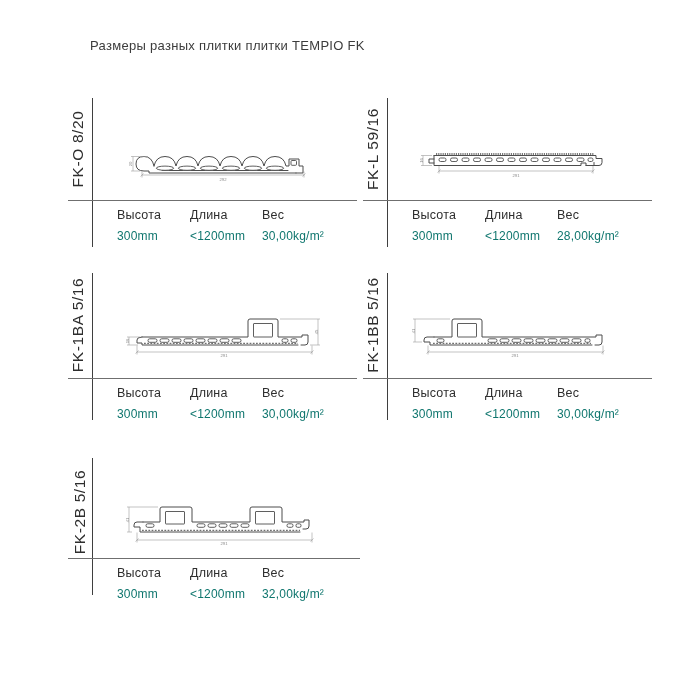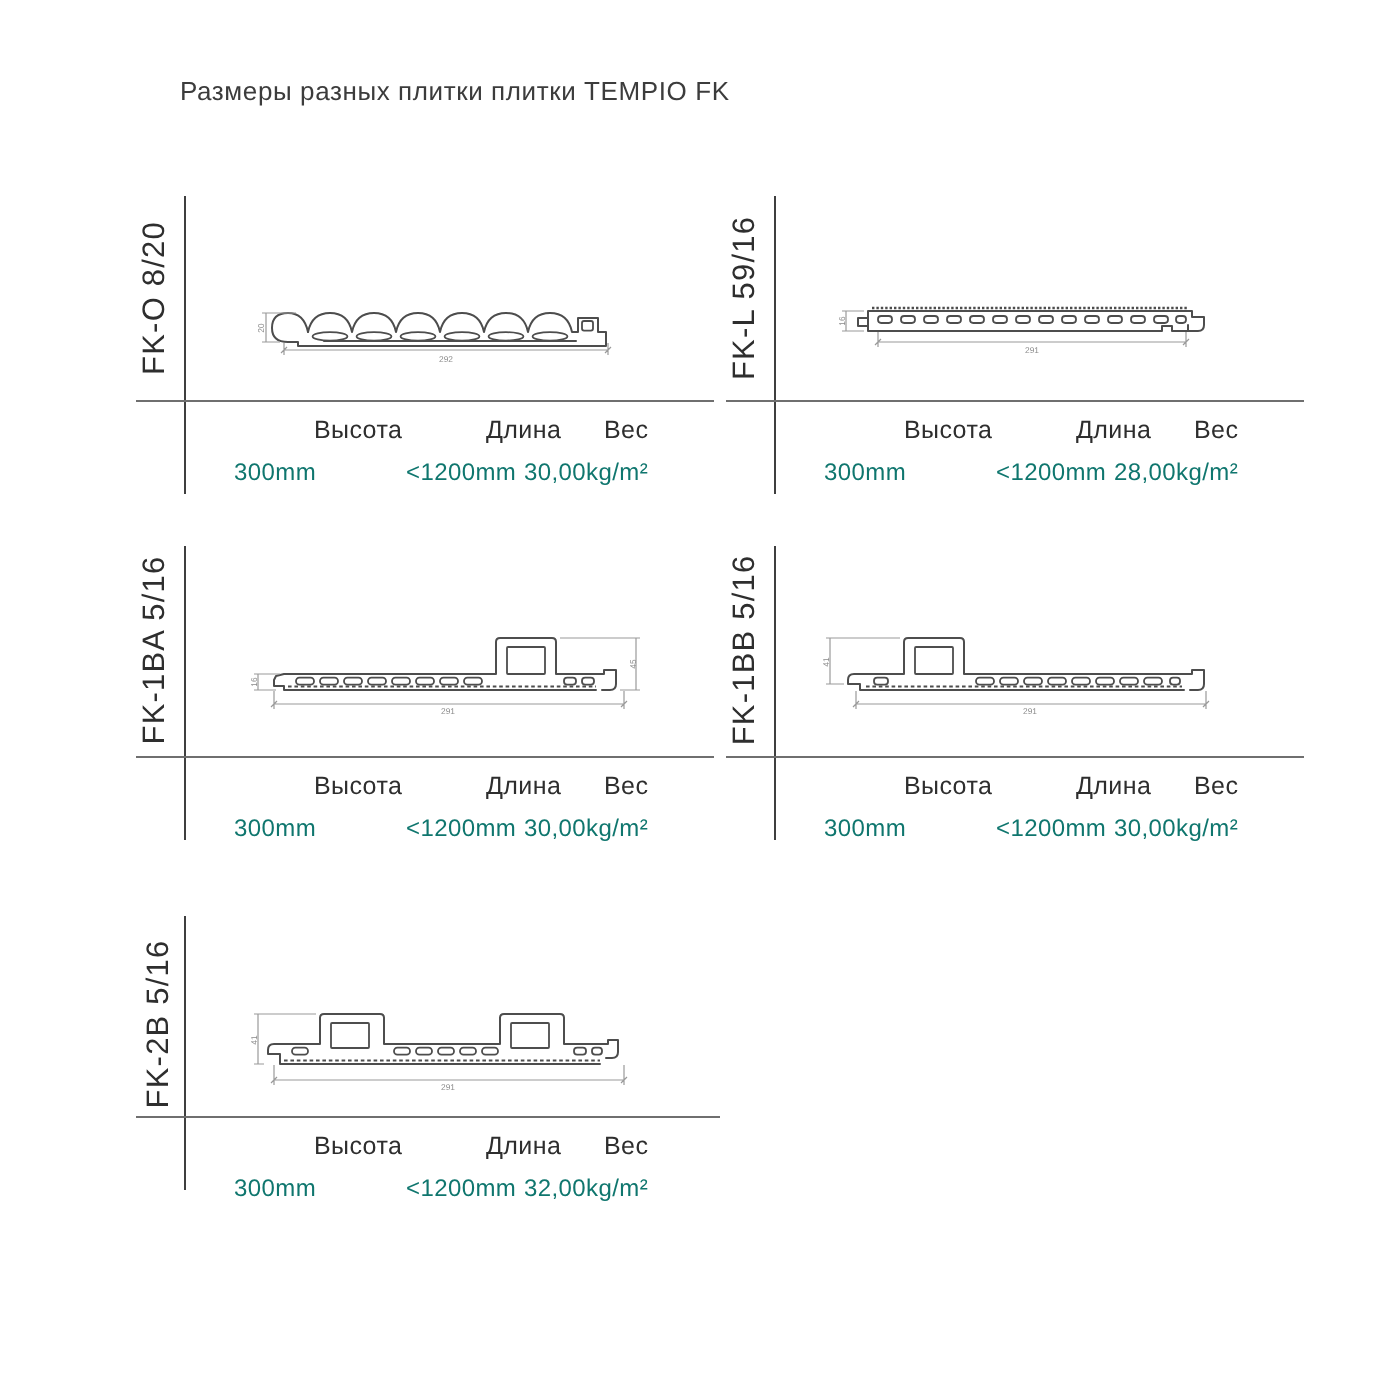--- a/index.html
+++ b/index.html
@@ -11,23 +11,23 @@
     position:absolute;left:90px;top:38px;font-size:13px;letter-spacing:.3px;color:#3c3c3c;
   }
   .vline{position:absolute;width:1.4px;background:#3f3f3f;}
   .hline{position:absolute;height:1px;background:#6f6f6f;}
   .vlabel{
     position:absolute;font-size:15.5px;letter-spacing:.6px;color:#2e2e2e;white-space:nowrap;
     transform:translate(-50%,-50%) rotate(-90deg);
   }
   .spec{position:absolute;width:270px;height:60px;}
   .spec span{position:absolute;white-space:nowrap;}
-  .hrow span{top:8px;font-size:12.5px;color:#2e2e2e;letter-spacing:.2px;margin-left:40px;}
+  .hrow span{top:8px;font-size:12.5px;color:#2e2e2e;letter-spacing:.2px;}
   .vrow span{top:29px;font-size:12px;color:#0f766e;letter-spacing:.2px;}
-  .c1{left:25px;} .c2{left:111px;} .c3{left:170px;}
+  .c1{left:25px;} .c2{left:98px;} .c3{left:170px;}
   svg{position:absolute;overflow:visible;}
   svg .ln{stroke:#4d4d4d;stroke-width:1;fill:none;stroke-linejoin:round;stroke-linecap:round;}
   svg .hole{stroke:#4d4d4d;stroke-width:0.9;fill:#ffffff;}
   svg .tex{stroke:#4d4d4d;stroke-width:1;fill:none;stroke-dasharray:1.8 1.4;}
   svg .knurl{stroke:#4d4d4d;stroke-width:1.3;fill:none;stroke-dasharray:1.2 1;}
   svg .dim{stroke:#9a9a9a;stroke-width:0.6;fill:none;}
   svg text{fill:#8a8a8a;font-size:4.2px;font-family:"Liberation Sans",sans-serif;}
 </style>
 </head>
 <body>

